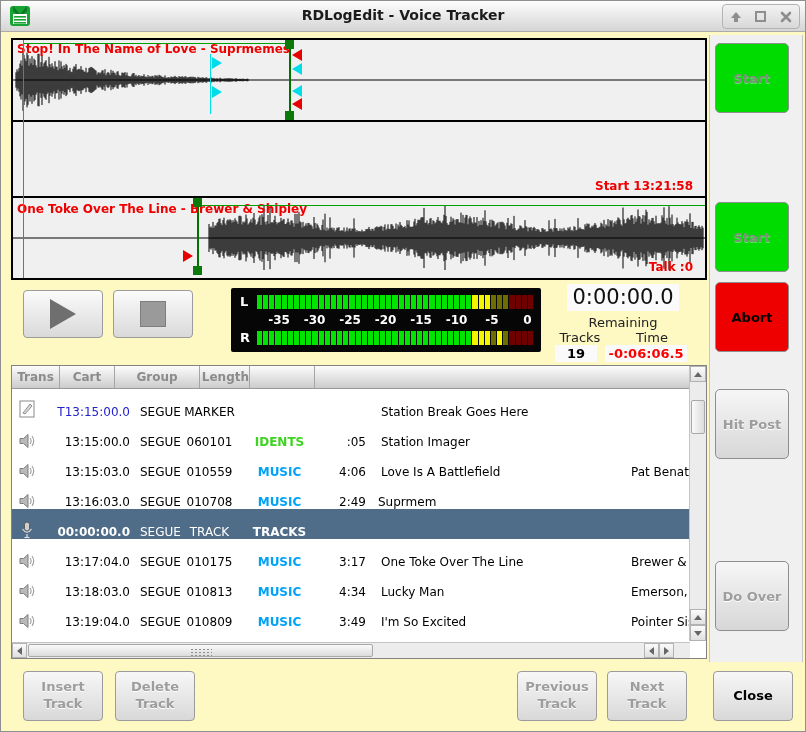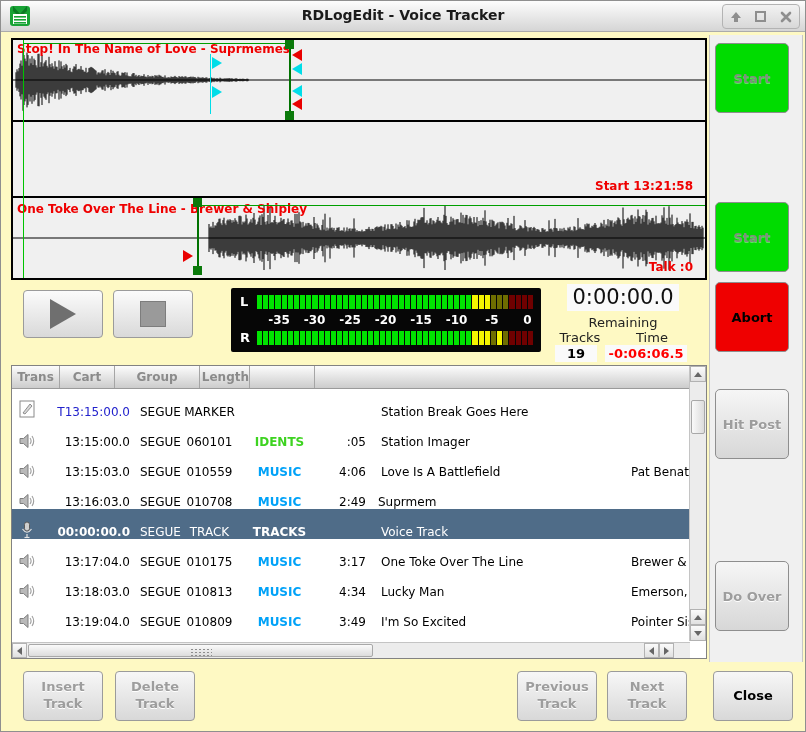--- a/index.html
+++ b/index.html
@@ -364,21 +364,20 @@
               <path d="M1.5 8 q4.5 6.5 9 0" fill="none" stroke="#e2e2e2" stroke-width="1.2"></path>
               <line x1="6" y1="13" x2="6" y2="16" stroke="#e2e2e2" stroke-width="1.2"></line>
               <line x1="3.5" y1="16.5" x2="8.5" y2="16.5" stroke="#e2e2e2" stroke-width="1.2"></line>
             </svg>
           </div>
           <div class="cell c-time" style="width: 92px; flex: 0 0 92px; color: rgb(255, 255, 255); font-weight: bold;">00:00:00.0</div>
           <div class="cell c-trans" style="width: 48px; flex: 0 0 48px;">SEGUE</div>
           <div class="cell c-cart" style="width: 55px; flex: 0 0 55px;">TRACK</div>
           <div class="cell c-group" style="width: 85px; flex: 0 0 85px; color: rgb(255, 255, 255);">TRACKS</div>
           <div class="cell c-len" style="width: 50px; flex: 0 0 50px;"></div>
-          <div class="cell c-title" style="width: 253px; flex: 0 0 253px;">Voice Track</div>
           <div class="cell c-artist" style="width: 65px; flex: 0 0 65px;"></div>
         </div>
         <div class="trow">
           <div class="icon-box">
             <svg width="18" height="16" viewBox="0 0 18 16">
               <polygon points="2,5.5 5.5,5.5 10,1.5 10,14.5 5.5,10.5 2,10.5" fill="#b9b9b9" stroke="#7e7e7e"></polygon>
               <path d="M12 5 q2.2 3 0 6 M14 3 q3.4 5 0 10" fill="none" stroke="#9e9e9e" stroke-width="1.1"></path>
             </svg>
           </div>
           <div class="cell c-time" style="width: 92px; flex: 0 0 92px; color: rgb(0, 0, 0);">13:17:04.0</div>

